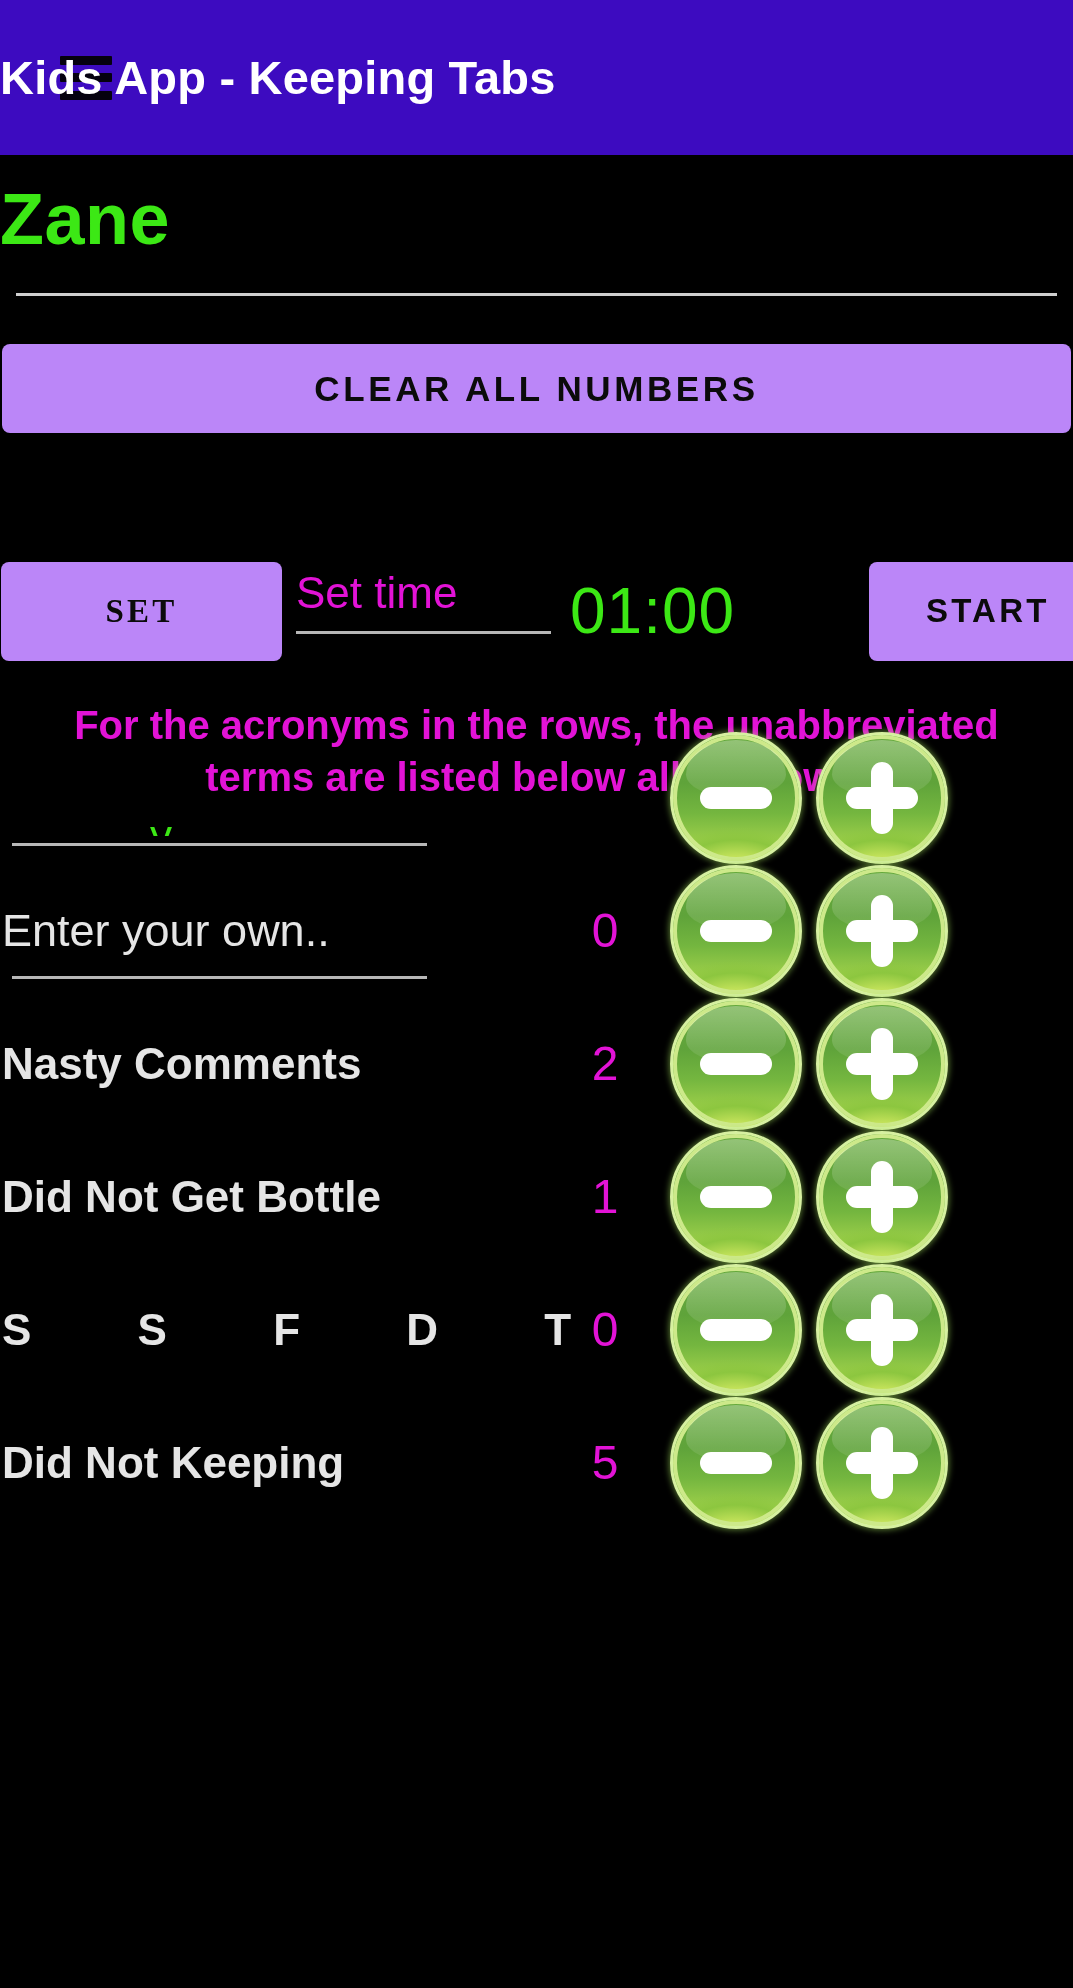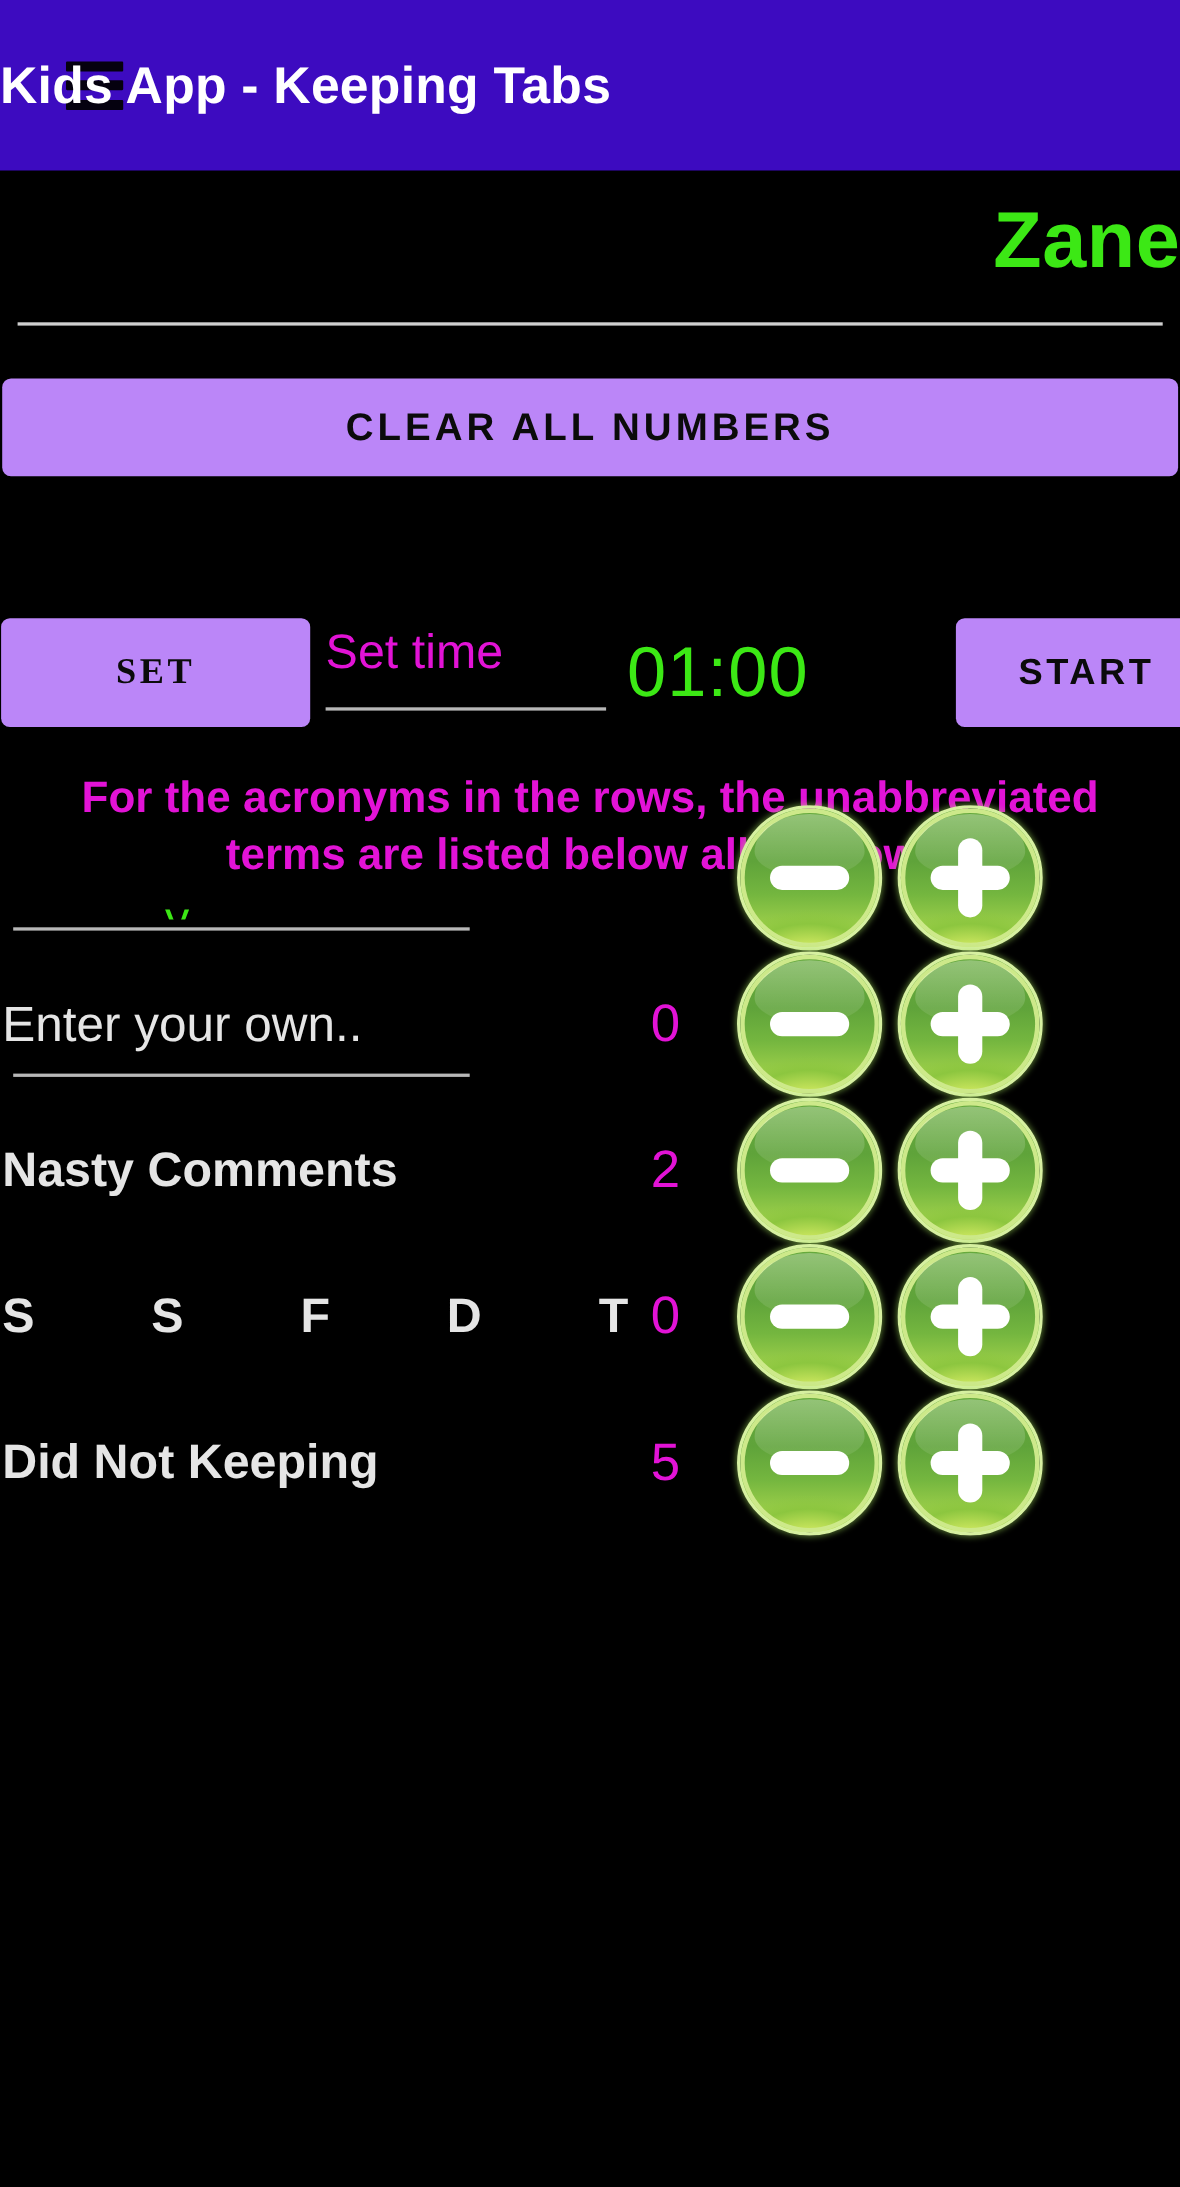--- a/index.html
+++ b/index.html
@@ -46,21 +46,21 @@
     letter-spacing: 0.2px;
     pointer-events: none;
   }
 
   
   .name-field {
     width: 1073px;
     padding-top: 28px;
   }
   .name-value {
-    text-align: right;
+    text-align: left;
     color: #3ce815;
     font-size: 72px;
     font-weight: bold;
     line-height: 1.0;
     letter-spacing: 0.5px;
   }
   .name-underline {
     height: 3px;
     background: #cfcfcf;
     margin: 38px 16px 0 16px;
@@ -107,21 +107,21 @@
     flex: 0 0 auto;
     margin-left: 14px;
     width: 258px;
     align-self: flex-start;
     padding-top: 10px;
   }
   .settime-placeholder {
     color: #e213d6;
     font-size: 44px;
     line-height: 1.0;
-    padding-bottom: 28px;
+    padding-bottom: 16px;
     white-space: nowrap;
   }
   .settime-underline {
     height: 3px;
     background: #b7b7b7;
     width: 255px;
   }
   .timer-value {
     flex: 0 0 auto;
     margin-left: 16px;
@@ -371,20 +371,39 @@
         <div class="circ">
           <span class="glyph">
             <span class="bar-h"></span>
             <span class="bar-v"></span>
           </span>
         </div>
       </div>
     </div>
     <div class="row">
       <div class="row-label-wrap">
+        <div class="row-label">Did Not Get Bottle</div>
+      </div>
+      <div class="row-count">1</div>
+      <div class="row-buttons">
+        <div class="circ">
+          <span class="glyph">
+            <span class="bar-h"></span>
+          </span>
+        </div>
+        <div class="circ">
+          <span class="glyph">
+            <span class="bar-h"></span>
+            <span class="bar-v"></span>
+          </span>
+        </div>
+      </div>
+    </div>
+    <div class="row">
+      <div class="row-label-wrap">
         <div class="row-label acronym">S S F D T</div>
       </div>
       <div class="row-count">0</div>
       <div class="row-buttons">
         <div class="circ">
           <span class="glyph">
             <span class="bar-h"></span>
           </span>
         </div>
         <div class="circ">

